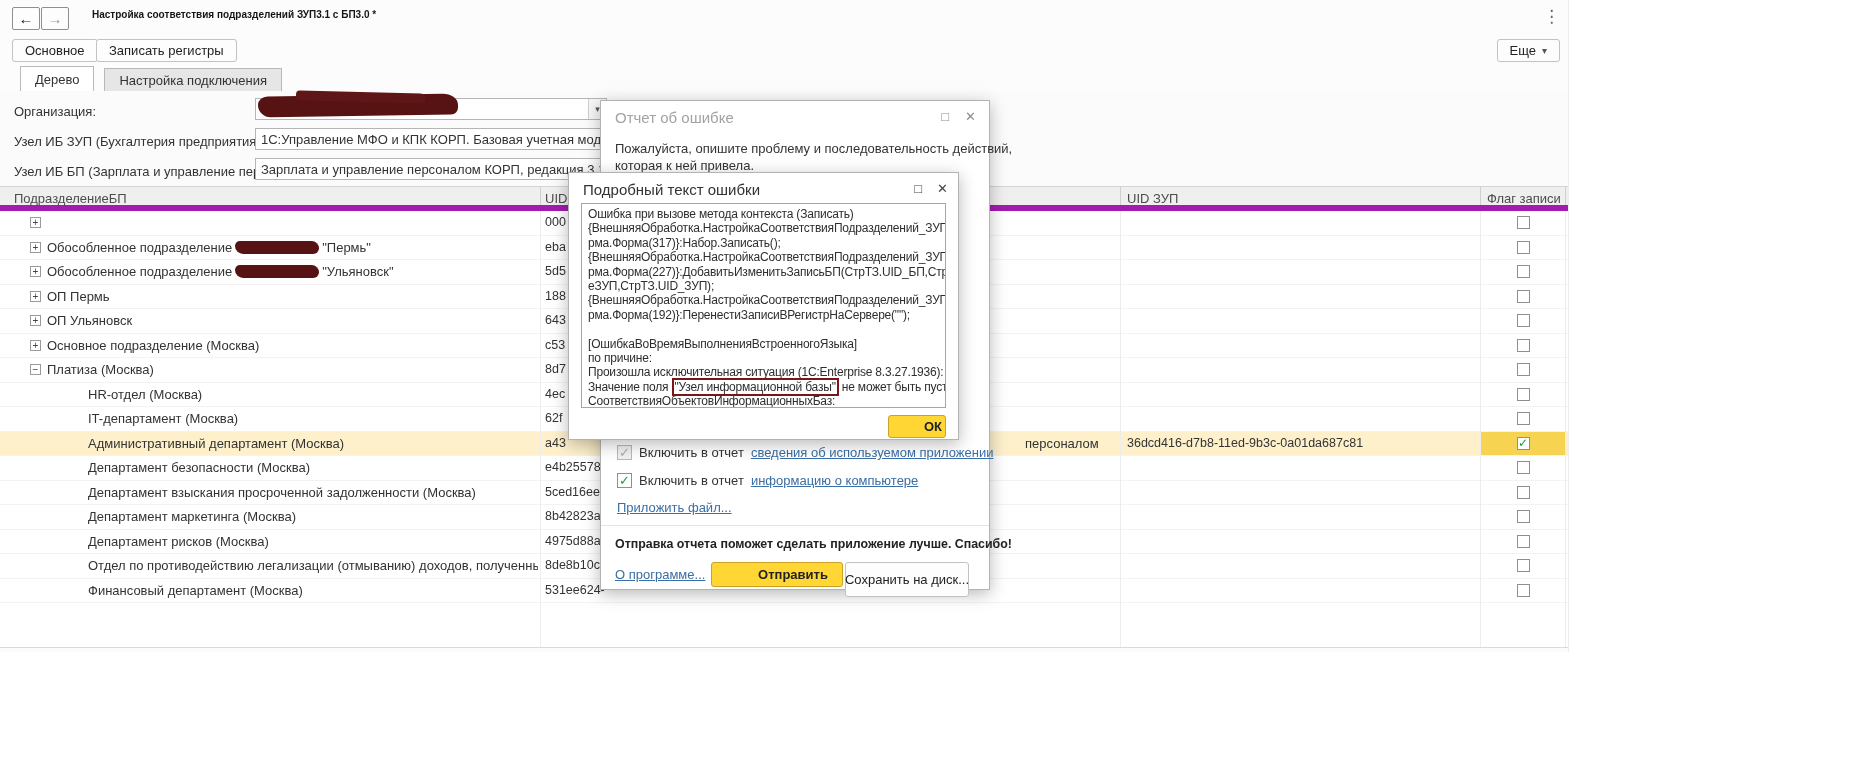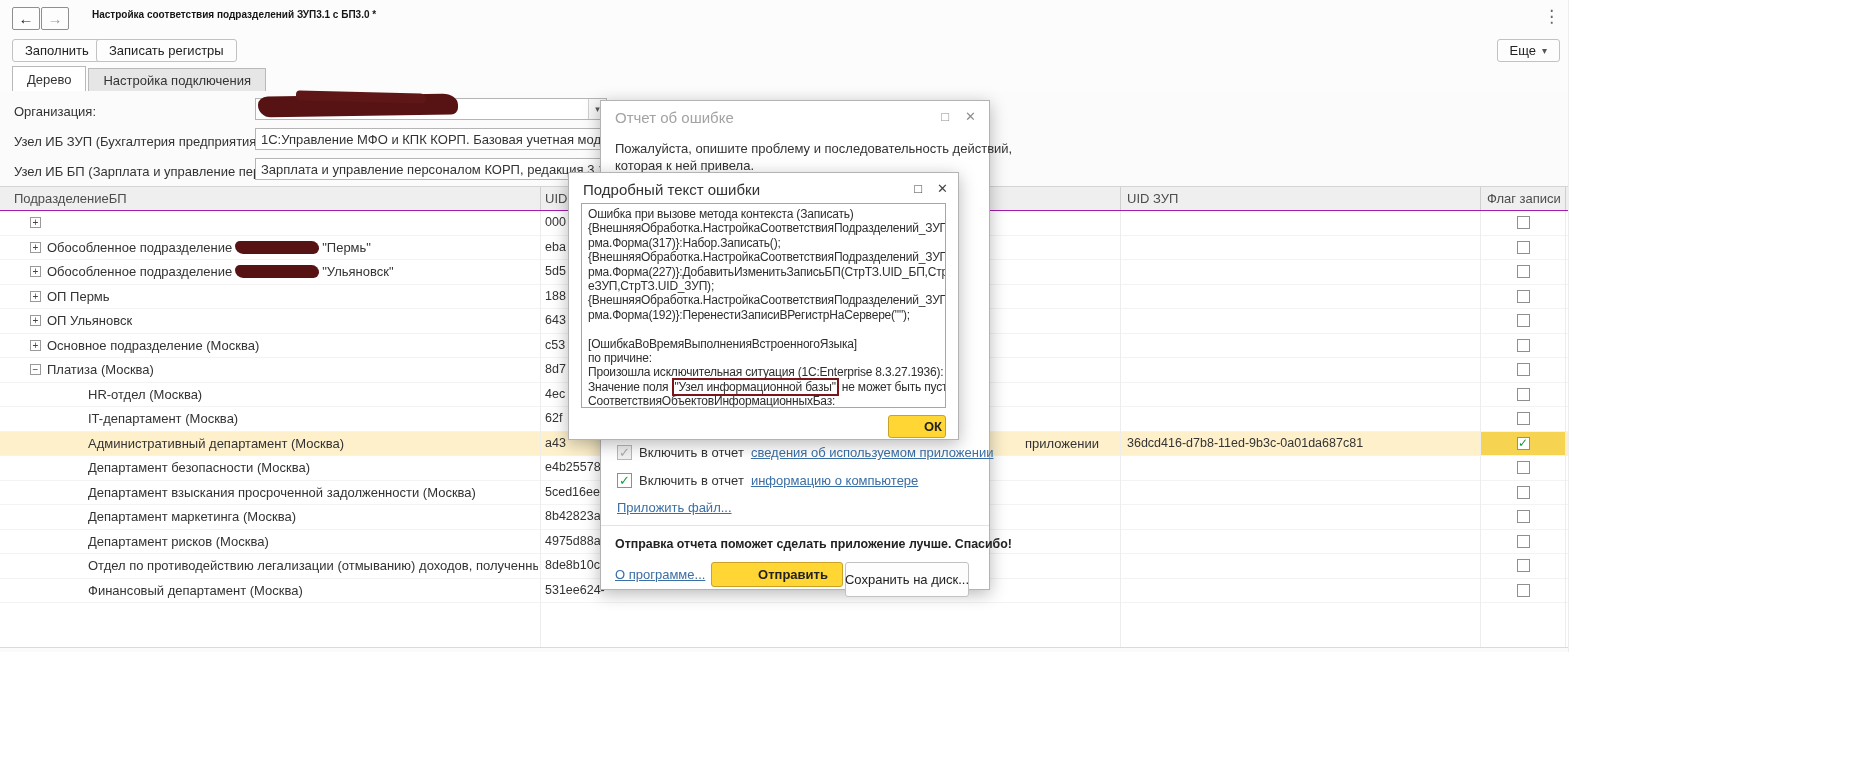--- a/index.html
+++ b/index.html
@@ -23,41 +23,41 @@
     border-radius:3px;font-size:13px;color:#222;padding:0 12px;height:23px;box-sizing:border-box;cursor:pointer;white-space:nowrap;}
   .btn .caret{margin-left:6px;font-size:10px;color:#555;}
   .tb-fill{position:absolute;left:12px;top:3px;}
   .tb-write{position:absolute;left:96px;top:3px;}
   .tb-more{position:absolute;right:8px;top:3px;}
   .btn.yellow{background:#ffd633;border-color:#c9a227;font-weight:bold;padding-left:44px;}
   
   .tabs{position:absolute;left:0;top:66px;width:1568px;height:26px;border-bottom:1px solid #b9b9b9;
     box-sizing:border-box;padding-left:12px;display:flex;align-items:flex-end;gap:2px;}
   .tab{height:23px;padding:0 14px;display:flex;align-items:center;font-size:13px;background:#e6e6e6;
-    border:1px solid #b9b9b9;border-bottom:none;box-sizing:border-box;cursor:pointer;white-space:nowrap;}
+    border:1px solid #b9b9b9;border-bottom:none;box-sizing:border-box;cursor:pointer;white-space:nowrap;margin-left:8px;}
   .tab.active{background:#fff;height:26px;margin-bottom:-1px;border-bottom:1px solid #fbfbfb;}
   
   .content{position:absolute;left:0;top:91px;width:1568px;height:561px;background:#fbfbfb;}
   .flabel{position:absolute;font-size:13px;color:#333;white-space:nowrap;}
   .field{position:absolute;height:22px;background:#fff;border:1px solid #b5b5b5;box-sizing:border-box;
     display:flex;align-items:center;cursor:text;}
   .fval{flex:1;padding:0 5px;white-space:nowrap;overflow:hidden;font-size:13px;color:#333;}
   .fdrop{width:17px;height:100%;display:flex;align-items:center;justify-content:center;border-left:1px solid #d0d0d0;
     font-size:9px;color:#555;cursor:pointer;background:#f7f7f7;}
   .fclear{position:absolute;font-size:13px;color:#888;cursor:pointer;}
   .redact-org{position:absolute;left:258px;top:95px;width:200px;height:21px;background:#571313;
     border-radius:14px 22px 10px 18px / 12px 16px 10px 18px;transform:rotate(-0.9deg);z-index:6;}
   .redact-org2{position:absolute;left:296px;top:92px;width:130px;height:10px;background:#5e1616;
     border-radius:8px 12px 10px 9px;transform:rotate(1.4deg);z-index:6;}
   .redact-inline{display:inline-block;width:84px;height:13px;background:#571313;border-radius:6px 9px 7px 10px;
     vertical-align:middle;margin:0 3px 2px 3px;}
   
   .table-area{position:absolute;left:0;top:186px;width:1568px;height:462px;background:#fff;
     border-top:1px solid #d4d4d4;border-bottom:1px solid #dadada;box-sizing:border-box;}
-  .thead{position:absolute;left:0;top:0;width:1568px;height:24px;background:#efefef;border-bottom:1px solid #a21caf;box-sizing:border-box;}
+  .thead{position:absolute;left:0;top:0;width:1568px;height:24px;background:#efefef;border-bottom:6px solid #a21caf;box-sizing:border-box;}
   .th{position:absolute;top:4px;font-size:13px;color:#4c4c4c;white-space:nowrap;}
   .th1{left:14px;} .th2{left:545px;} .th3{left:1127px;} .th4{left:1487px;}
   .hsep{position:absolute;top:0;width:1px;height:100%;background:#cfcfcf;}
   .tbody{position:absolute;left:0;top:24px;width:1568px;height:418px;overflow:hidden;}
   .vline{position:absolute;top:0;bottom:0;width:1px;background:#ededed;pointer-events:none;}
   .trow{position:relative;height:24.5px;box-sizing:border-box;border-bottom:1px solid #f3f3f3;font-size:13px;color:#333;cursor:default;}
   .trow.sel{background:#fdf0cb;}
   .expander{position:absolute;left:30px;top:6px;width:11px;height:11px;border:1px solid #9a9a9a;background:#fff;
     font-size:10px;line-height:9px;text-align:center;color:#444;box-sizing:border-box;cursor:pointer;}
   .cell{position:absolute;top:4px;white-space:nowrap;overflow:hidden;}
@@ -108,21 +108,21 @@
       <span>←</span>
     </div>
     <div class="navbtn fwd">
       <span>→</span>
     </div>
     <div class="ptitle">Настройка соответствия подразделений ЗУП3.1 с БП3.0 *</div>
     <div class="dots">⋮</div>
   </div>
 
   <div class="toolbar">
-    <div class="btn tb-fill">Заполнить</div>
+    <div class="btn tb-fill">Основное</div>
     <div class="btn tb-write">Записать регистры</div>
     <div class="btn tb-more">
       <span>Еще</span>
       <span class="caret">▾</span>
     </div>
   </div>
 
   <div class="tabs">
     <div class="tab active">Дерево</div>
     <div class="tab">Настройка подключения</div>
@@ -229,21 +229,21 @@
         <div class="trow">
           <span class="cell name lvl2">IT-департамент (Москва)</span>
           <span class="cell uid">62f</span>
           <span class="cbwrap">
             <span class="cb"></span>
           </span>
         </div>
         <div class="trow sel">
           <span class="cell name lvl2">Административный департамент (Москва)</span>
           <span class="cell uid">a43</span>
-          <span class="cell zupfrag">приложении</span>
+          <span class="cell zupfrag">персоналом</span>
           <span class="cell uidzup">36dcd416-d7b8-11ed-9b3c-0a01da687c81</span>
           <span class="cbwrap">
             <span class="cb">✓</span>
           </span>
         </div>
         <div class="trow">
           <span class="cell name lvl2">Департамент безопасности (Москва)</span>
           <span class="cell uid">e4b25578-</span>
           <span class="cbwrap">
             <span class="cb"></span>

